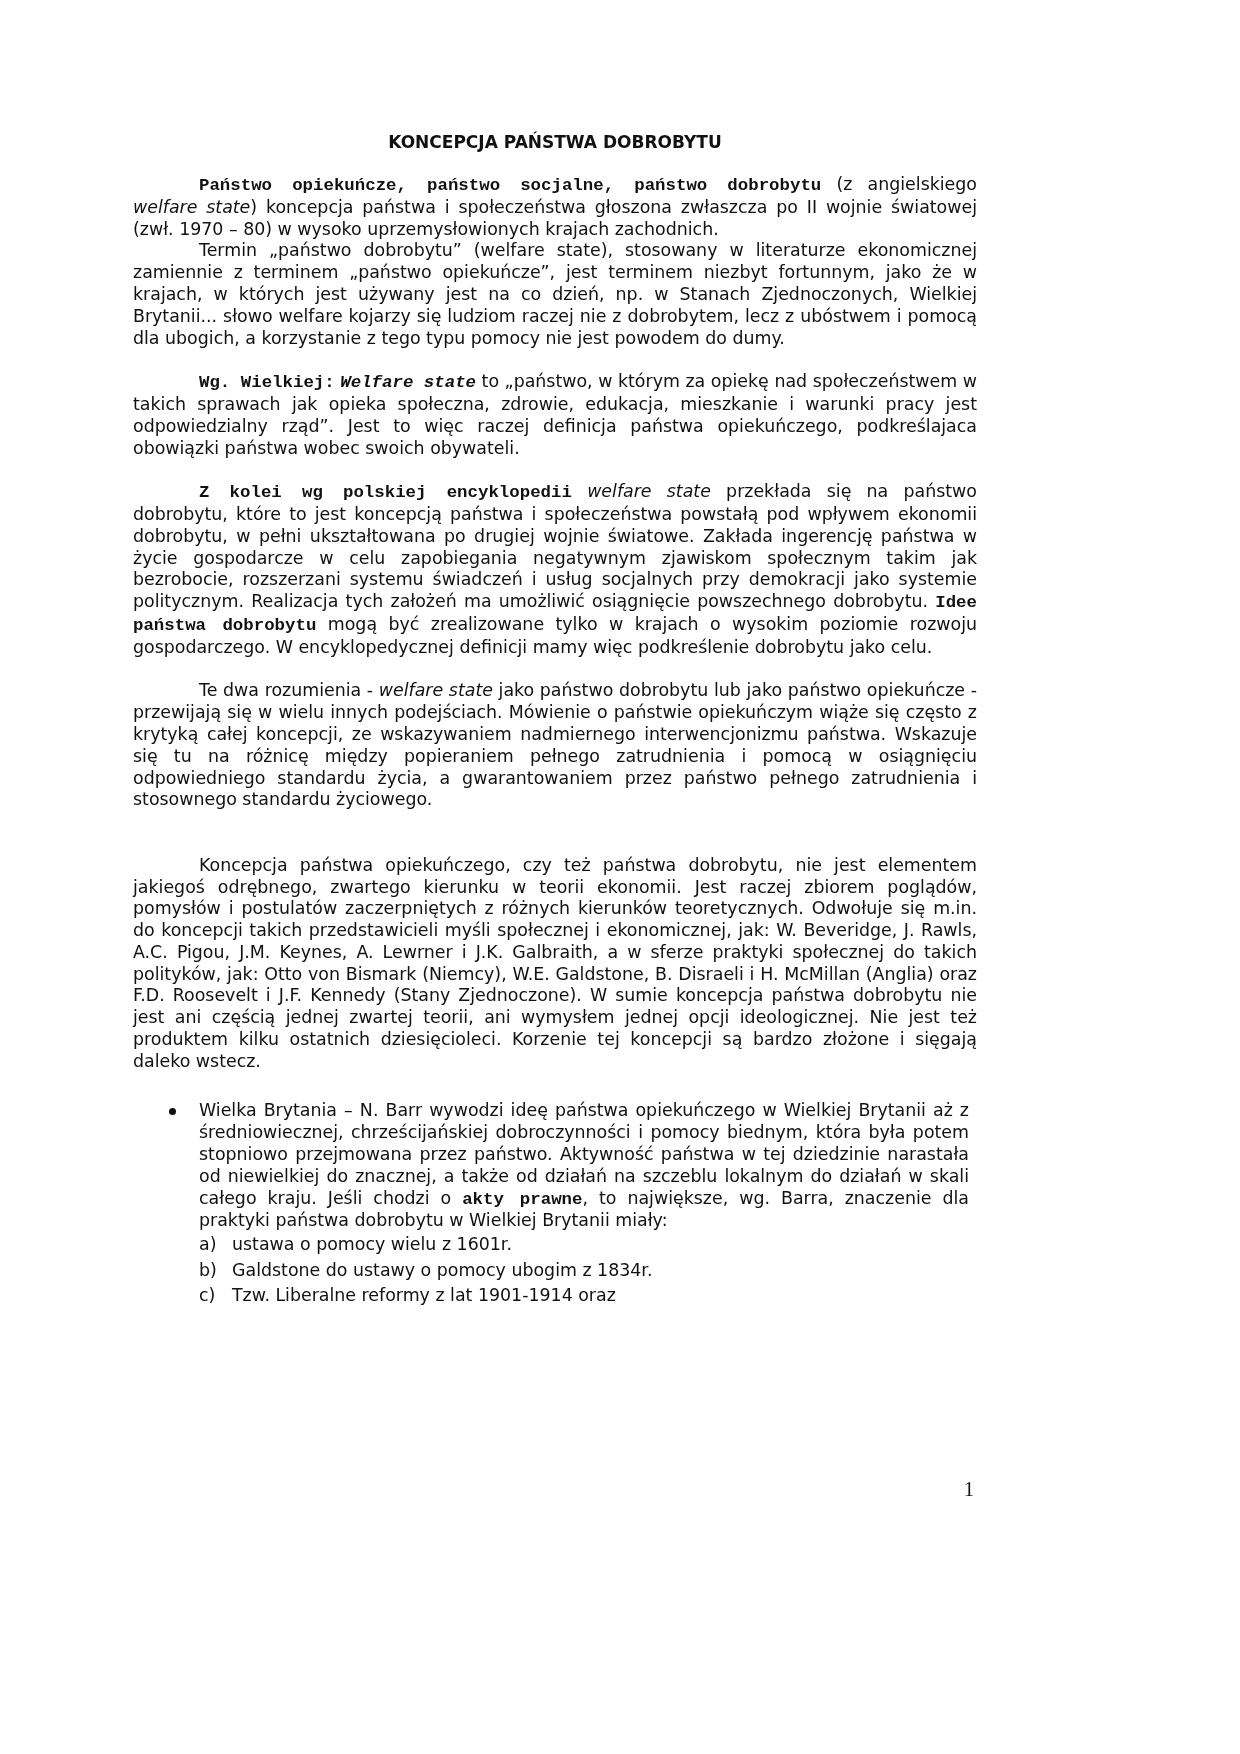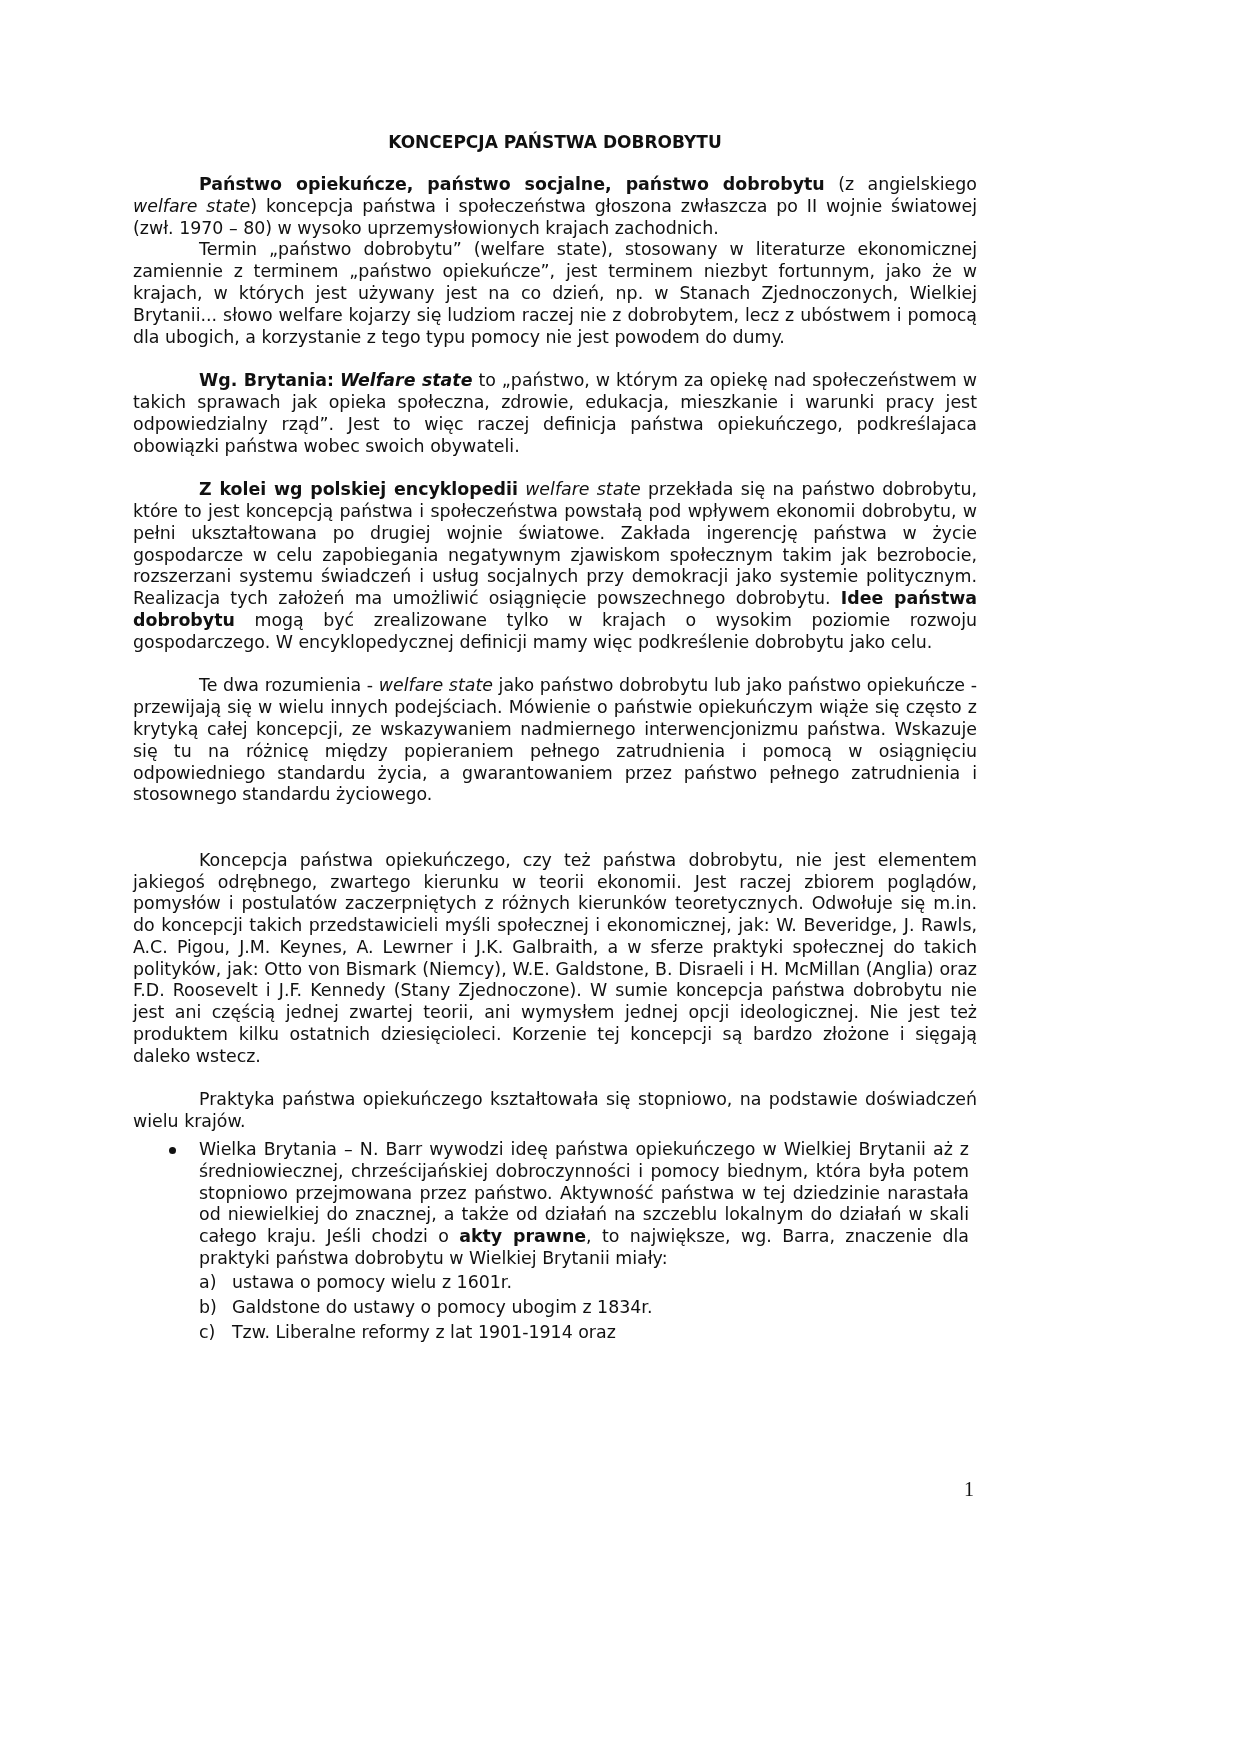--- a/index.html
+++ b/index.html
@@ -38,21 +38,21 @@
     letter-spacing: 0;
     line-height: 22px;
   }
   p {
     margin: 0;
     text-align: justify;
   }
   .indent { text-indent: 66px; }
   .gap { height: 21.8px; }
   .gap2 { height: 43.6px; }
-  b { font-weight: bold; }
+  b { font-weight: bold; font-family: Liberation Mono, monospace; }
   i { font-style: italic; }
   .bullet-list {
     margin: 6px 8px 0 0;
     padding: 0;
     list-style: none;
   }
   .bullet-item {
     position: relative;
     padding-left: 66px;
     text-align: justify;
@@ -97,37 +97,36 @@
   <div class="content">
 
     <div class="title">KONCEPCJA PAŃSTWA DOBROBYTU</div>
 
     <p class="indent"><b>Państwo opiekuńcze, państwo socjalne, państwo dobrobytu</b><span> (z angielskiego </span><i>welfare state</i><span>) koncepcja państwa i społeczeństwa głoszona zwłaszcza po II wojnie światowej (zwł. 1970 – 80) w wysoko uprzemysłowionych krajach zachodnich.</span></p>
 
     <p class="indent">Termin „państwo dobrobytu” (welfare state), stosowany w literaturze ekonomicznej zamiennie z terminem „państwo opiekuńcze”, jest terminem niezbyt fortunnym, jako że w krajach, w których jest używany jest na co dzień, np. w Stanach Zjednoczonych,  Wielkiej Brytanii... słowo welfare kojarzy się ludziom raczej nie z dobrobytem, lecz z ubóstwem i pomocą dla ubogich, a korzystanie z tego typu pomocy nie jest powodem do dumy.</p>
 
     <div class="gap"></div>
 
-    <p class="indent"><b>Wg. Brytania:</b> <b><i>Welfare state</i></b><span> to „państwo, w którym za opiekę nad społeczeństwem w takich sprawach jak opieka społeczna, zdrowie, edukacja, mieszkanie i warunki pracy jest odpowiedzialny rząd”. Jest to więc raczej definicja państwa opiekuńczego, podkreślajaca obowiązki państwa wobec swoich obywateli.</span></p>
+    <p class="indent"><b>Wg. Wielkiej:</b> <b><i>Welfare state</i></b><span> to „państwo, w którym za opiekę nad społeczeństwem w takich sprawach jak opieka społeczna, zdrowie, edukacja, mieszkanie i warunki pracy jest odpowiedzialny rząd”. Jest to więc raczej definicja państwa opiekuńczego, podkreślajaca obowiązki państwa wobec swoich obywateli.</span></p>
 
     <div class="gap"></div>
 
     <p class="indent"><b>Z kolei wg polskiej encyklopedii</b> <i>welfare state</i><span> przekłada się na państwo dobrobytu, które to jest koncepcją państwa i społeczeństwa powstałą pod wpływem ekonomii dobrobytu, w pełni ukształtowana po drugiej wojnie światowe. Zakłada ingerencję państwa w życie gospodarcze w celu zapobiegania negatywnym zjawiskom społecznym takim jak bezrobocie, rozszerzani systemu świadczeń i usług socjalnych przy demokracji jako systemie politycznym. Realizacja tych założeń ma umożliwić osiągnięcie powszechnego dobrobytu. </span><b>Idee państwa dobrobytu</b><span> mogą być zrealizowane tylko w krajach o wysokim poziomie rozwoju gospodarczego. W encyklopedycznej definicji mamy więc podkreślenie dobrobytu jako celu.</span></p>
 
     <div class="gap"></div>
 
     <p class="indent"><span>Te dwa rozumienia - </span><i>welfare state</i><span> jako państwo dobrobytu lub jako państwo opiekuńcze - przewijają się w wielu innych podejściach. Mówienie o państwie opiekuńczym wiąże się często z krytyką całej koncepcji, ze wskazywaniem nadmiernego interwencjonizmu państwa. Wskazuje się tu na różnicę między popieraniem pełnego zatrudnienia i pomocą w osiągnięciu odpowiedniego standardu życia, a gwarantowaniem przez państwo pełnego zatrudnienia i stosownego standardu życiowego.</span></p>
 
     <div class="gap2"></div>
 
     <p class="indent">Koncepcja państwa opiekuńczego, czy też państwa dobrobytu, nie jest elementem jakiegoś odrębnego, zwartego kierunku w teorii ekonomii. Jest raczej zbiorem poglądów, pomysłów i postulatów zaczerpniętych z różnych kierunków teoretycznych. Odwołuje się m.in. do koncepcji takich przedstawicieli myśli społecznej i ekonomicznej, jak: W. Beveridge, J. Rawls, A.C. Pigou, J.M. Keynes, A. Lewrner i J.K. Galbraith, a w sferze praktyki społecznej do takich polityków, jak: Otto von Bismark (Niemcy), W.E. Galdstone, B. Disraeli i H. McMillan (Anglia) oraz F.D. Roosevelt i J.F. Kennedy (Stany Zjednoczone). W sumie koncepcja państwa dobrobytu nie jest ani częścią jednej zwartej teorii, ani wymysłem jednej opcji ideologicznej. Nie jest też produktem kilku ostatnich dziesięcioleci. Korzenie tej koncepcji są bardzo złożone i sięgają daleko wstecz.</p>
 
     <div class="gap"></div>
 
-    <p class="indent">Praktyka państwa opiekuńczego kształtowała się stopniowo, na podstawie doświadczeń wielu krajów.</p>
 
     <ul class="bullet-list">
       <li class="bullet-item">
         <span class="bullet-dot"></span>
         <span>Wielka Brytania – N. Barr wywodzi ideę państwa opiekuńczego w Wielkiej Brytanii aż z średniowiecznej, chrześcijańskiej dobroczynności i pomocy biednym, która była potem stopniowo przejmowana przez państwo. Aktywność państwa w tej dziedzinie narastała od niewielkiej do znacznej, a także od działań na szczeblu lokalnym do działań w skali całego kraju. Jeśli chodzi o </span><b>akty prawne</b><span>, to największe, wg. Barra, znaczenie dla praktyki państwa dobrobytu w Wielkiej Brytanii miały:</span>
         <ol class="alpha-list">
           <li class="alpha-item">
             <span class="alpha-marker">a)</span>
             <span>ustawa o pomocy wielu z 1601r.</span>
           </li>

